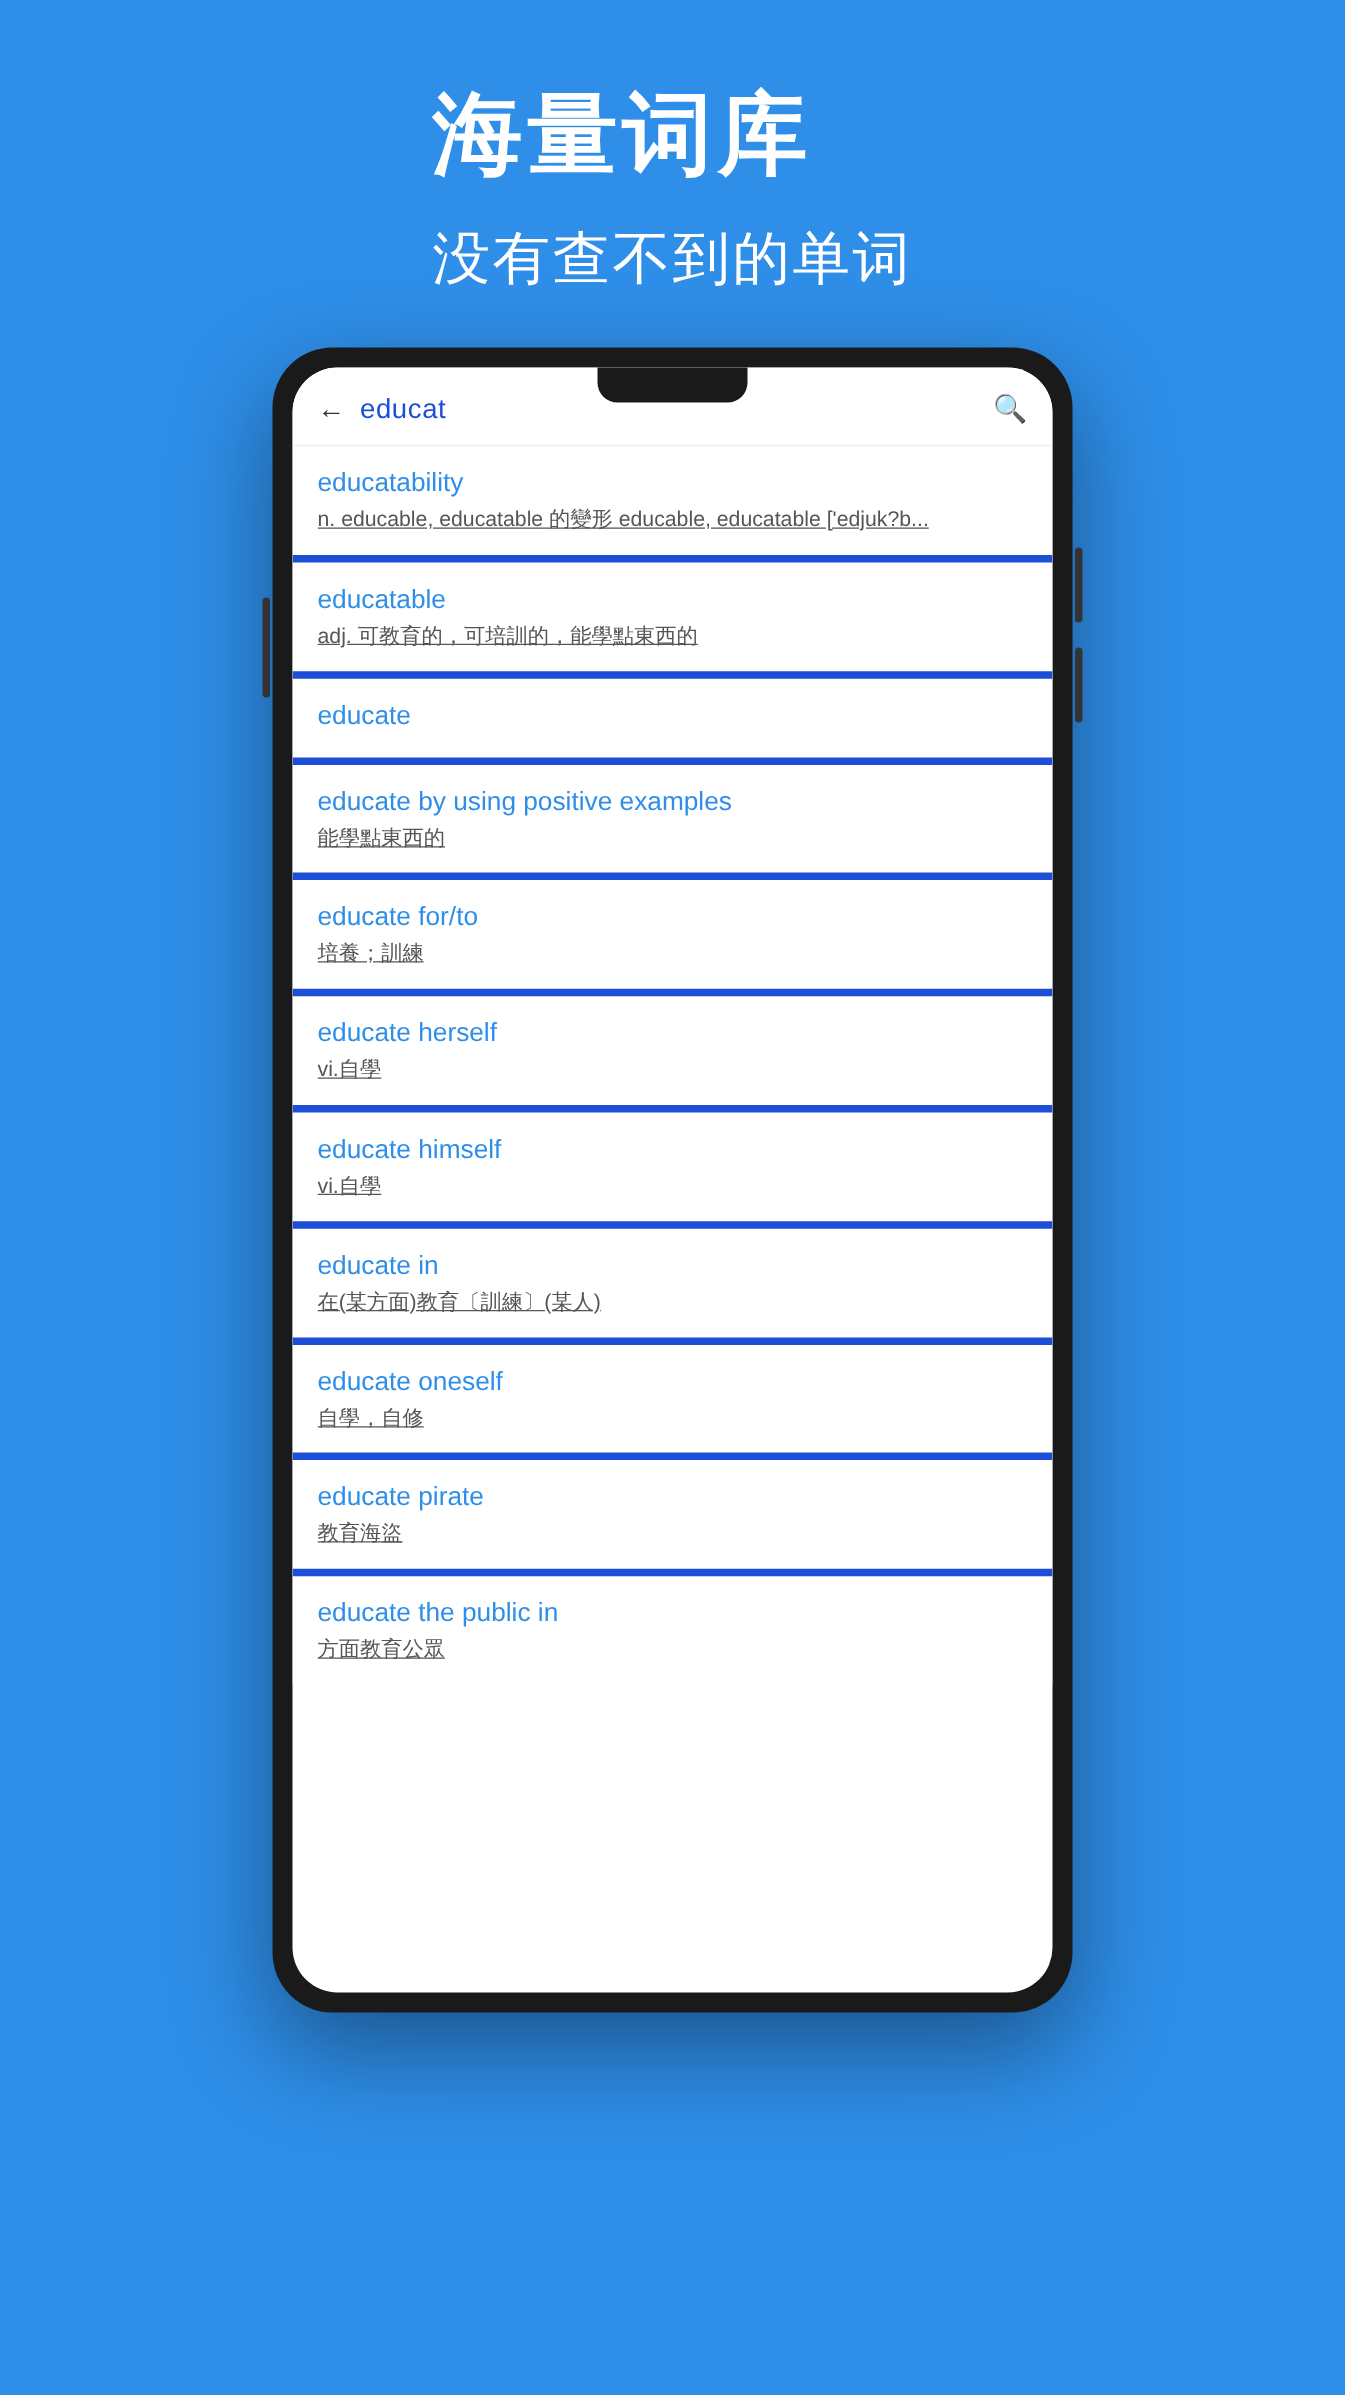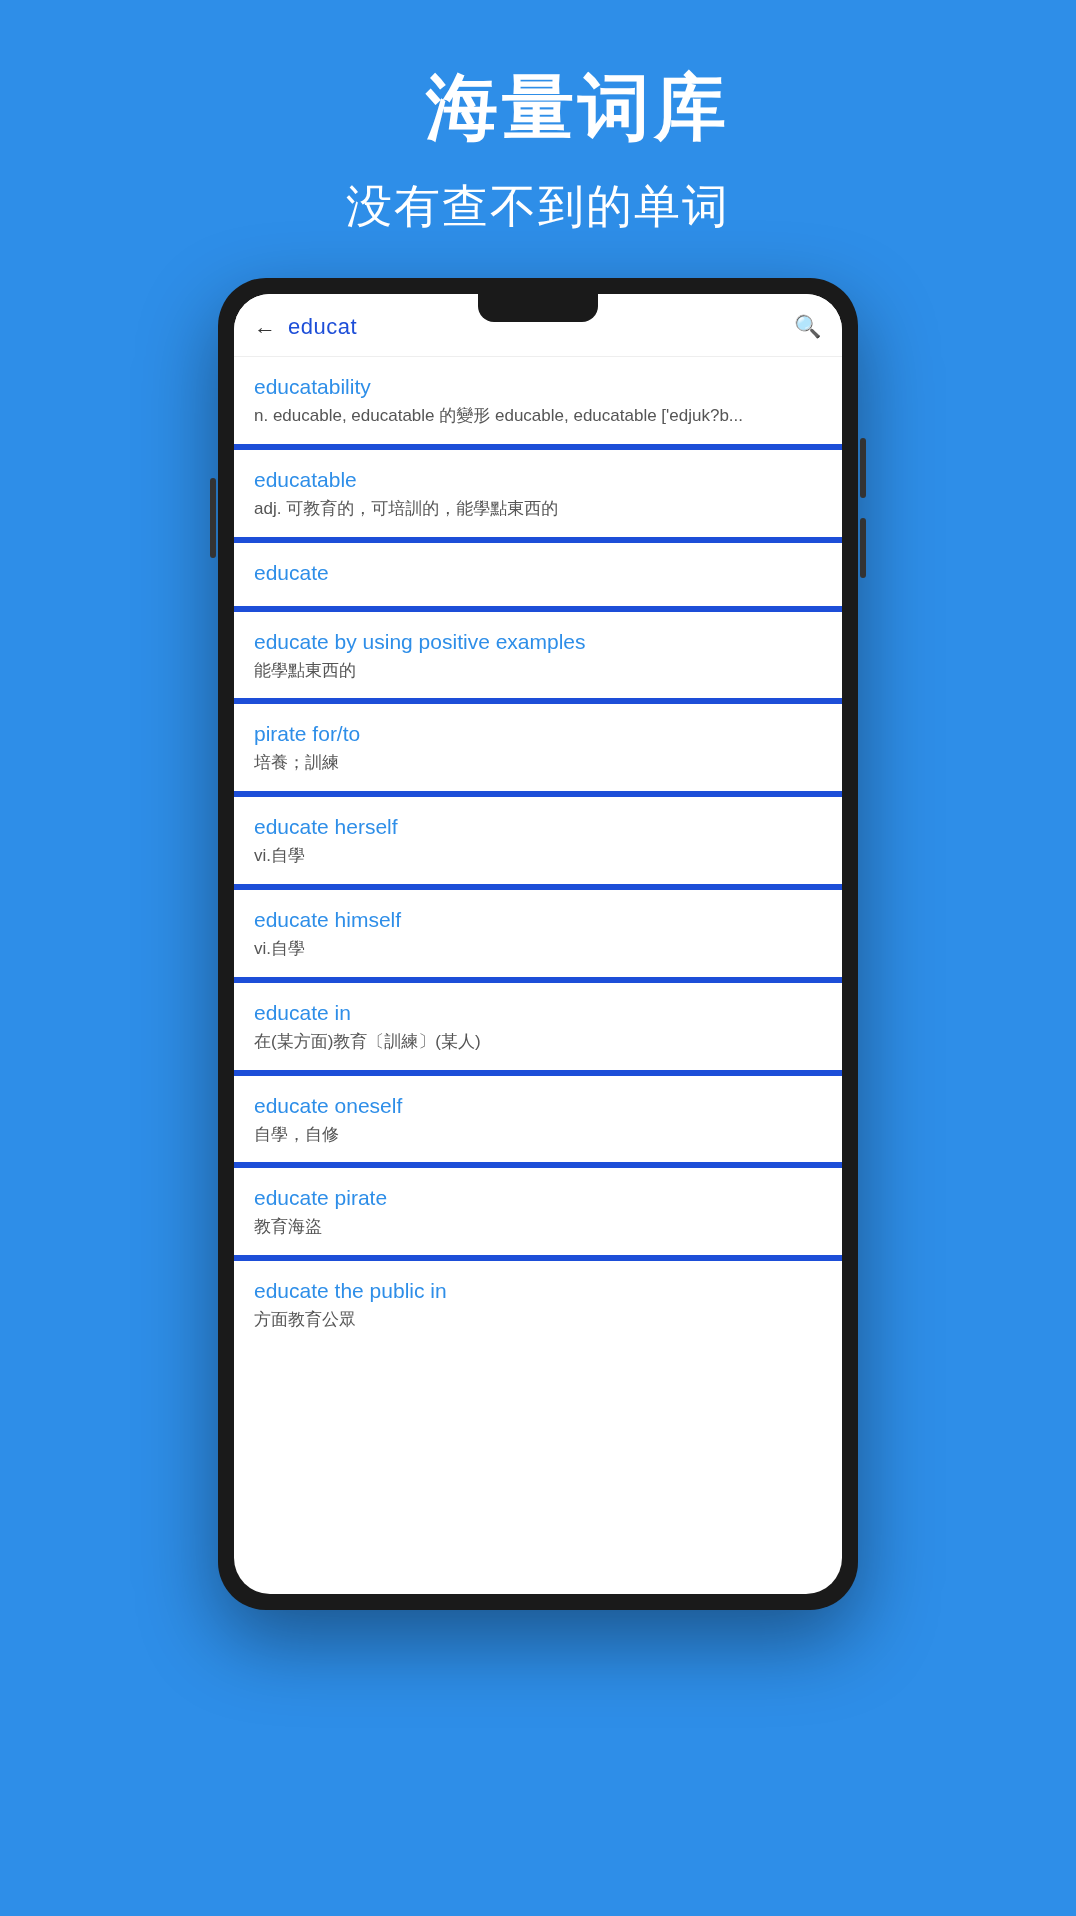--- a/index.html
+++ b/index.html
@@ -8,21 +8,21 @@
       min-height: 1916px;
       background-color: #2E8EE8;
       font-family: -apple-system, 'PingFang SC', 'Microsoft YaHei', sans-serif;
       display: flex;
       flex-direction: column;
       align-items: center;
       overflow-x: hidden;
     }
 
     .header {
-      text-align: right;
+      text-align: left;
       padding: 60px 40px 40px;
       color: white;
       font-family: Liberation Mono, monospace;
     }
 
     .header-title {
       font-size: 72px;
       font-weight: bold;
       letter-spacing: 4px;
       margin-bottom: 20px;
@@ -115,20 +115,21 @@
       margin-bottom: 5px;
     }
 
     .result-def {
       font-size: 17px;
       color: #555;
       line-height: 1.4;
       white-space: nowrap;
       overflow: hidden;
       text-overflow: ellipsis;
+      text-decoration: underline;
     }
 
     .phone-side-btn {
       position: absolute;
       right: -8px;
       width: 6px;
       background: #333;
       border-radius: 3px;
     }
     .phone-side-btn.vol-up { top: 160px; height: 60px; }
@@ -175,21 +176,21 @@
           <div class="result-def">adj. 可教育的，可培訓的，能學點東西的</div>
         </div>
         <div class="result-item">
           <div class="result-term">educate</div>
         </div>
         <div class="result-item">
           <div class="result-term">educate by using positive examples</div>
           <div class="result-def">能學點東西的</div>
         </div>
         <div class="result-item">
-          <div class="result-term">pirate for/to</div>
+          <div class="result-term">educate for/to</div>
           <div class="result-def">培養；訓練</div>
         </div>
         <div class="result-item">
           <div class="result-term">educate herself</div>
           <div class="result-def">vi.自學</div>
         </div>
         <div class="result-item">
           <div class="result-term">educate himself</div>
           <div class="result-def">vi.自學</div>
         </div>

